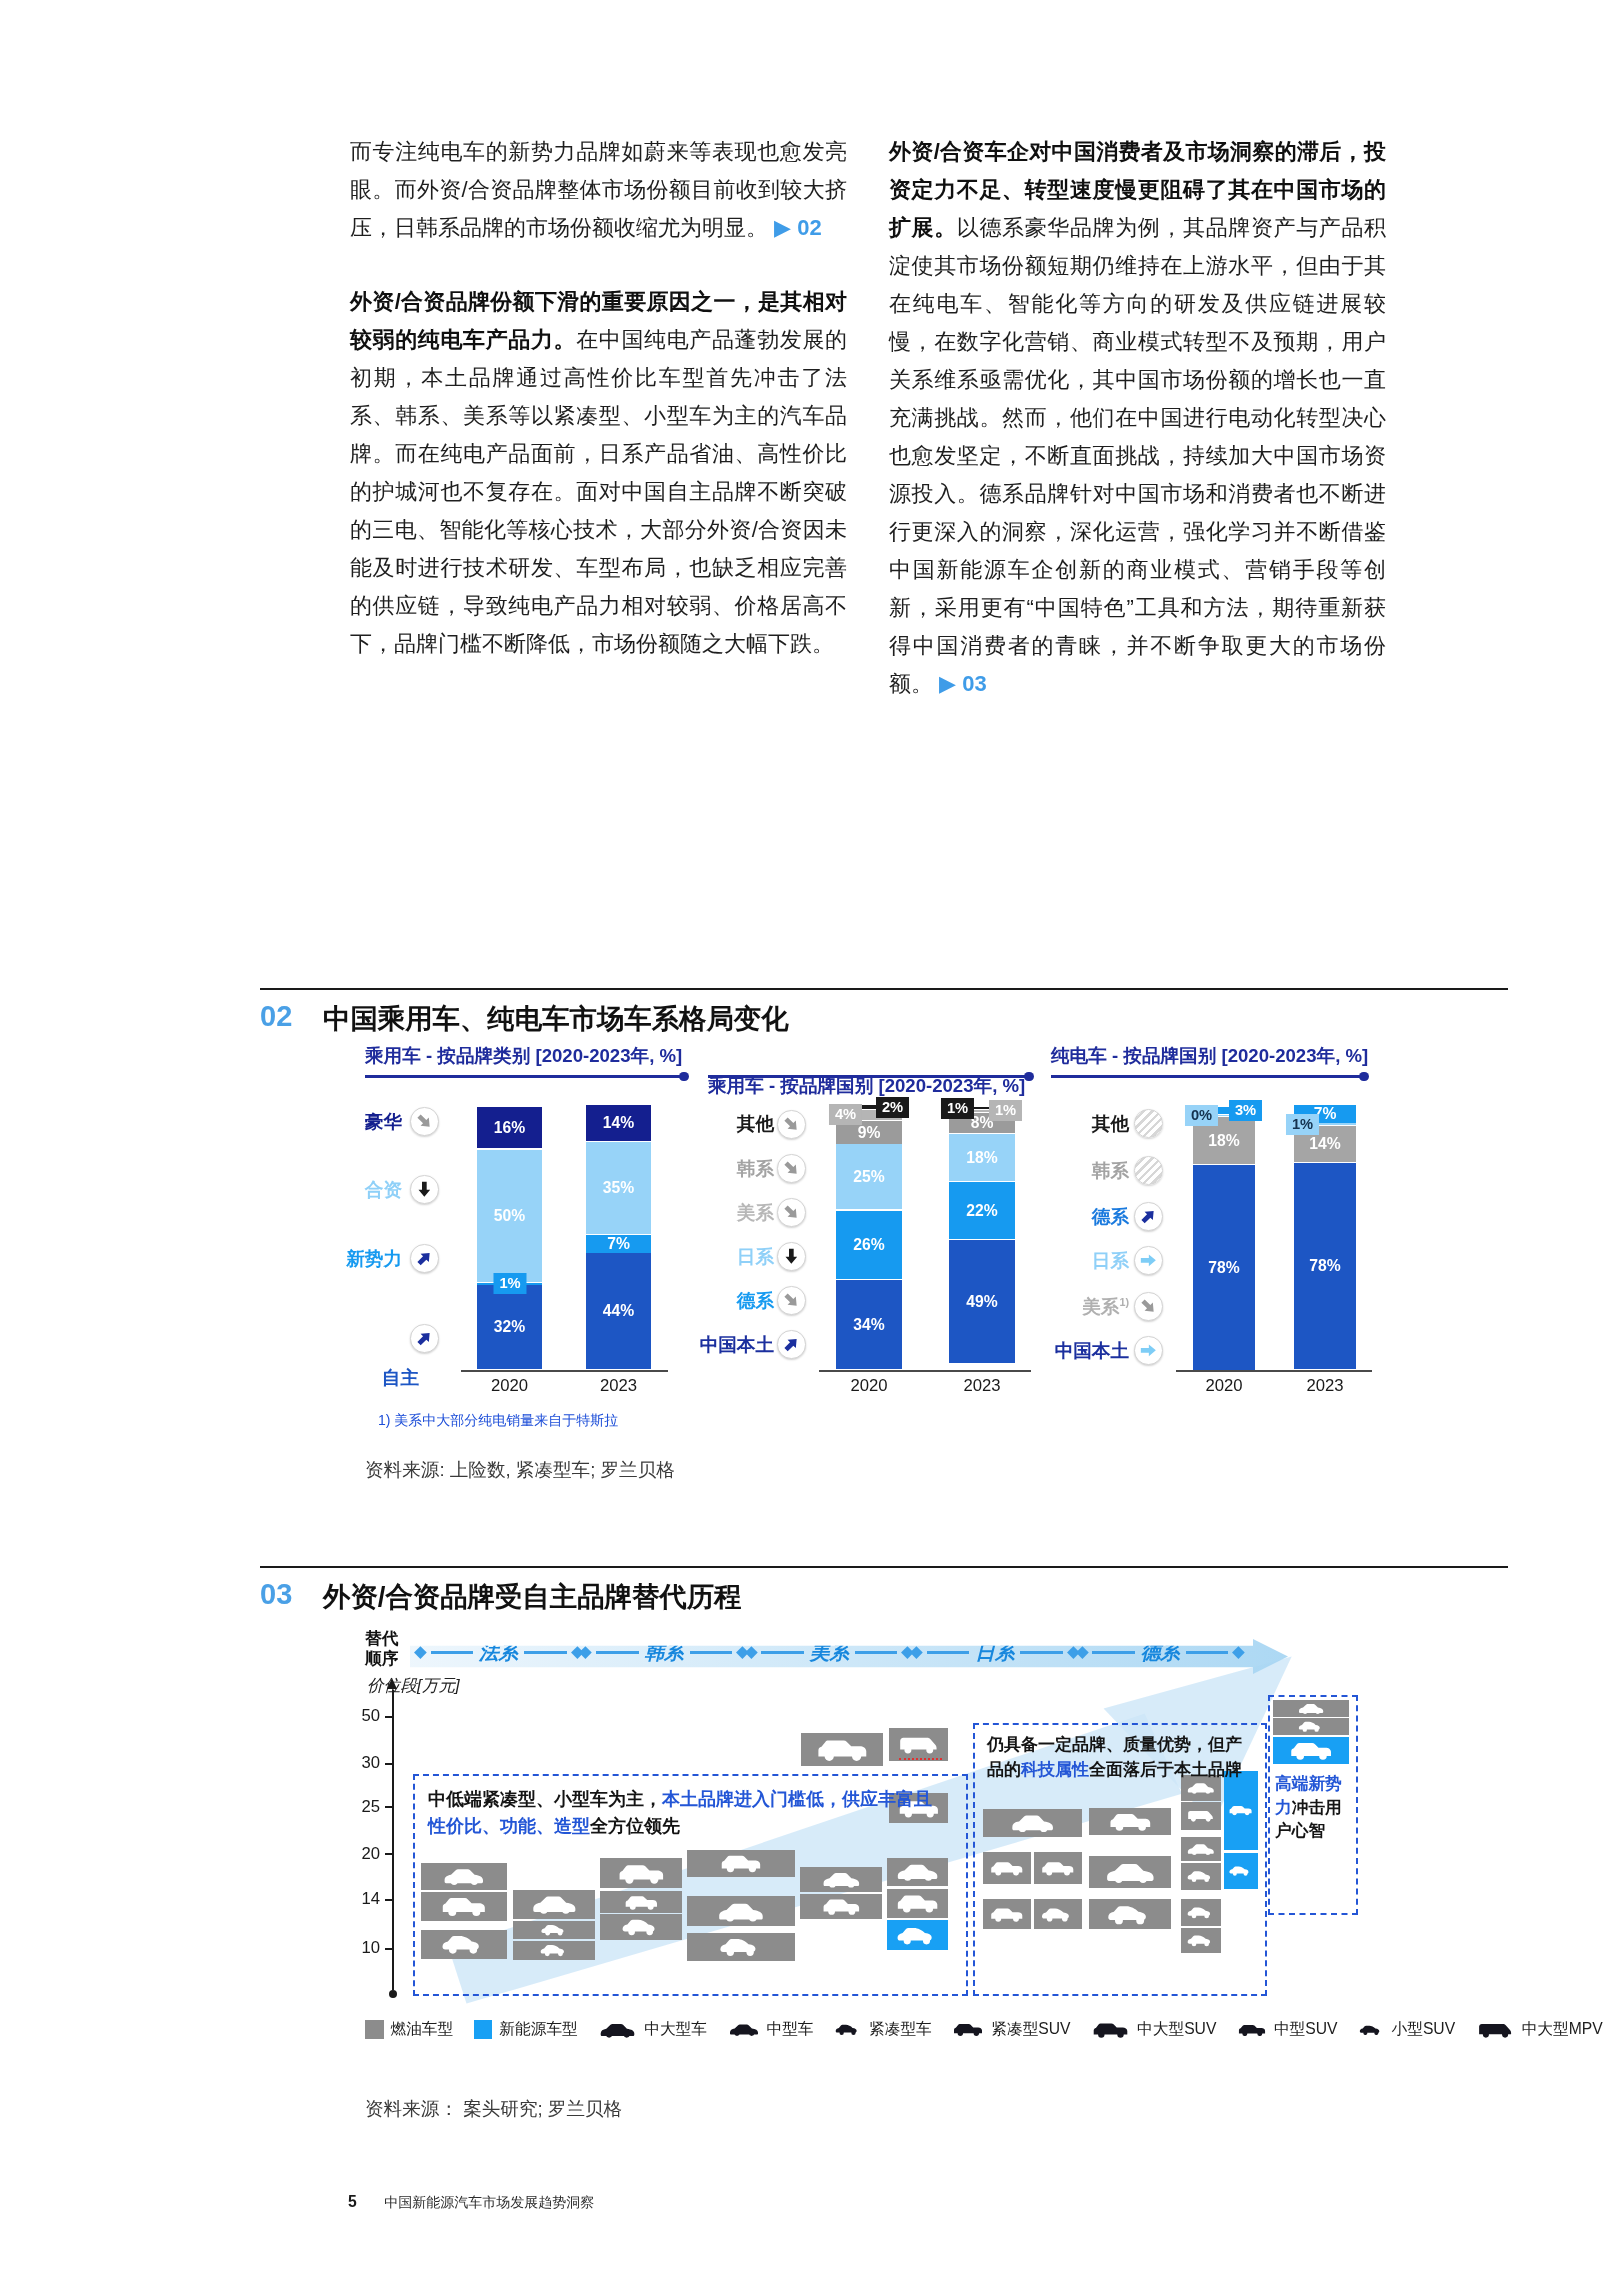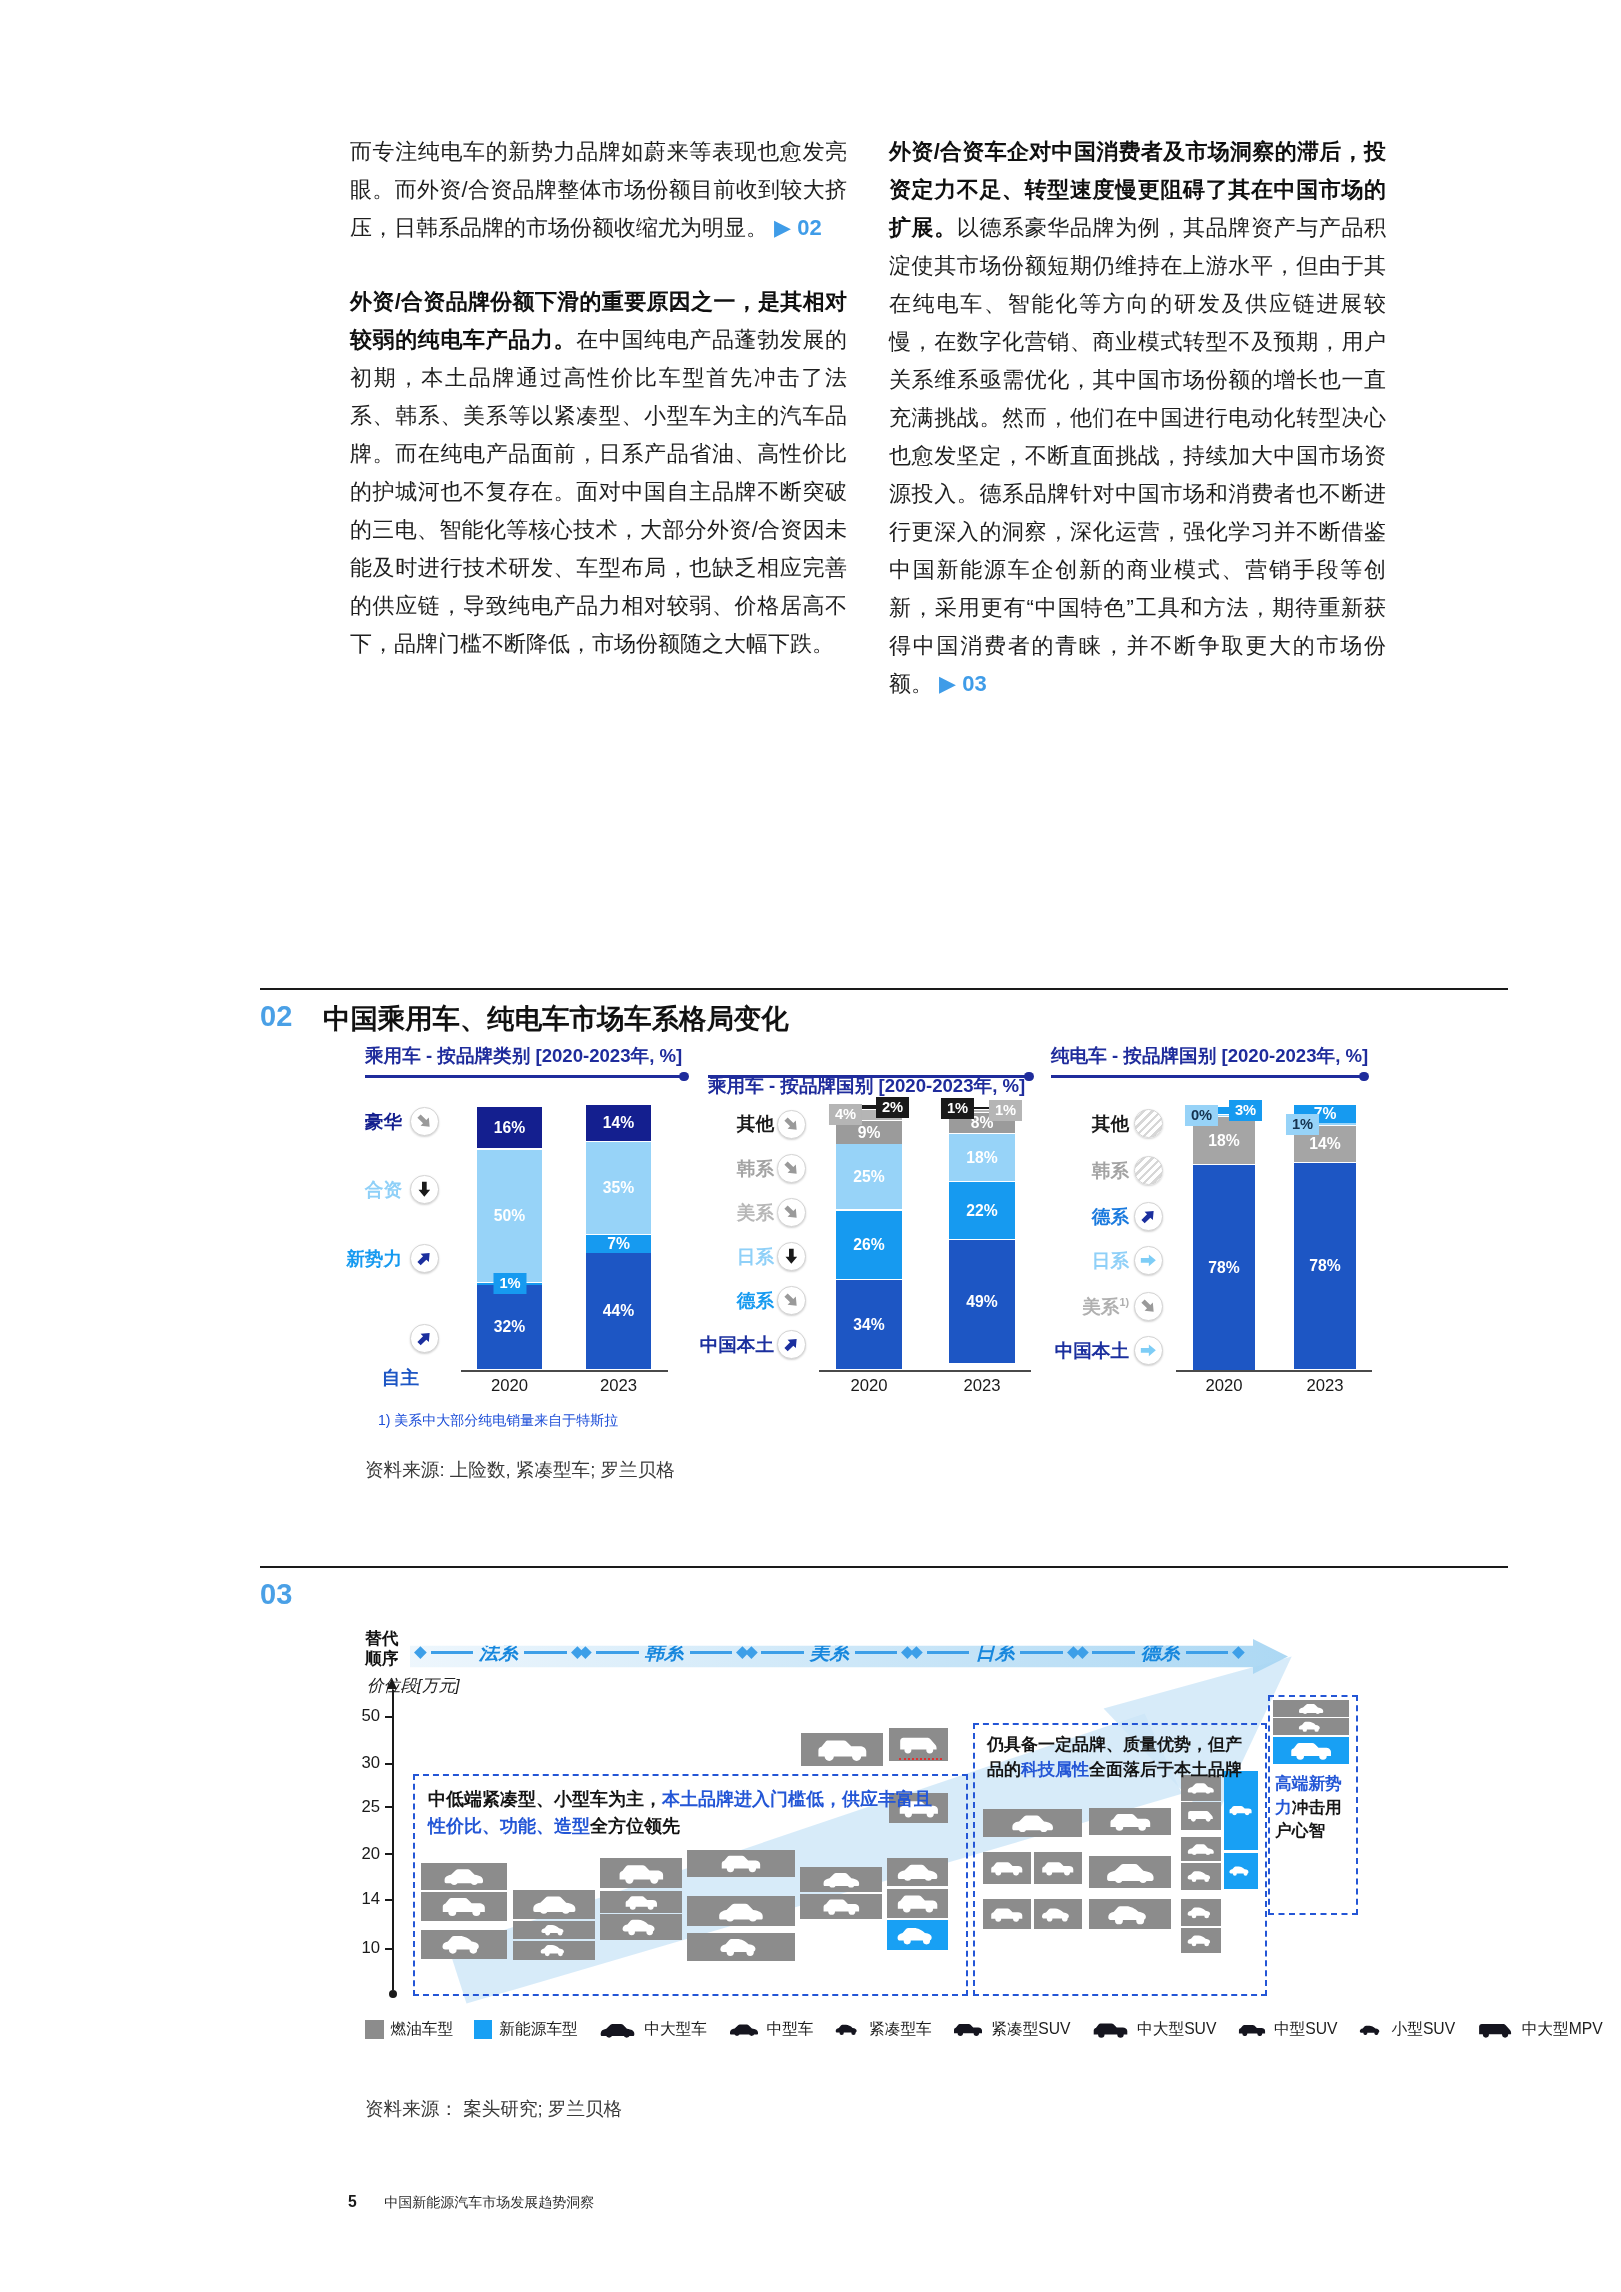--- a/index.html
+++ b/index.html
@@ -295,20 +295,21 @@
         <span>78%</span>
       </div>
       <div class="yearlab" style="left: 1294px; top: 1376px; width: 62px;">2023</div>
       <div class="baseline" style="left: 1176px; top: 1370px; width: 196px;"></div>
     </div>
   <div class="footnote" style="top:1412px">1) 美系中大部分纯电销量来自于特斯拉</div>
   <div class="source" style="top:1457px">资料来源: 上险数, 紧凑型车; 罗兰贝格</div>
 
   <div class="rule" style="top:1566px"></div>
   <div class="ex-num" style="top:1578px">03</div>
+  <div class="ex-title" style="top:1579px">外资/合资品牌受自主品牌替代历程</div>
 
   <div class="seq-label">替代顺序</div>
   <div class="band" id="brand-band">
       <div class="bseg">
         <span class="bdia"></span>
         <span class="bline"></span>
         <span class="blab">法系</span>
         <span class="bline"></span>
         <span class="bdia"></span>
       </div>

